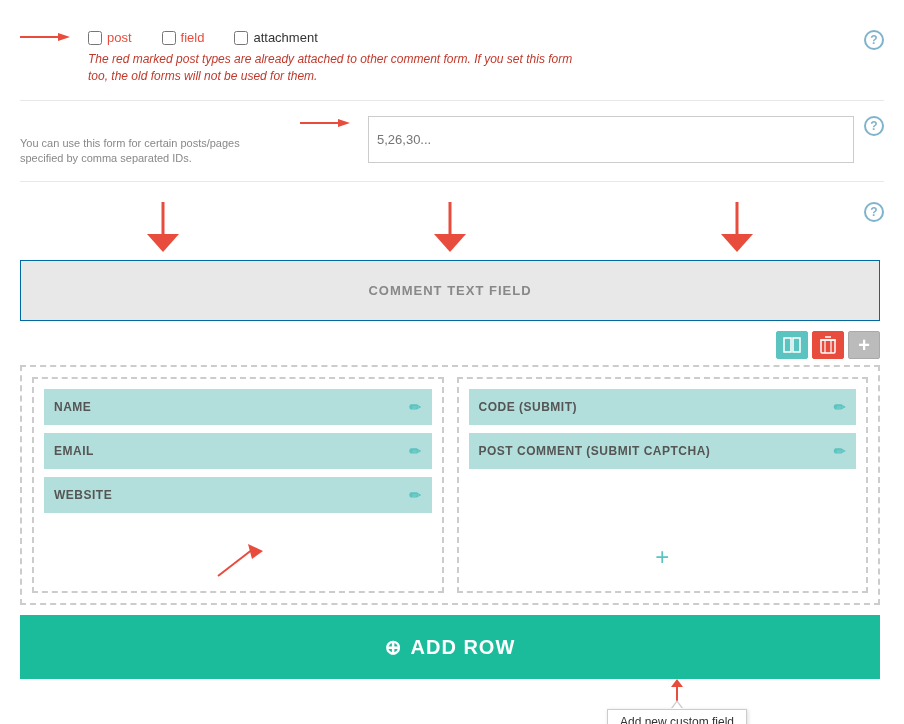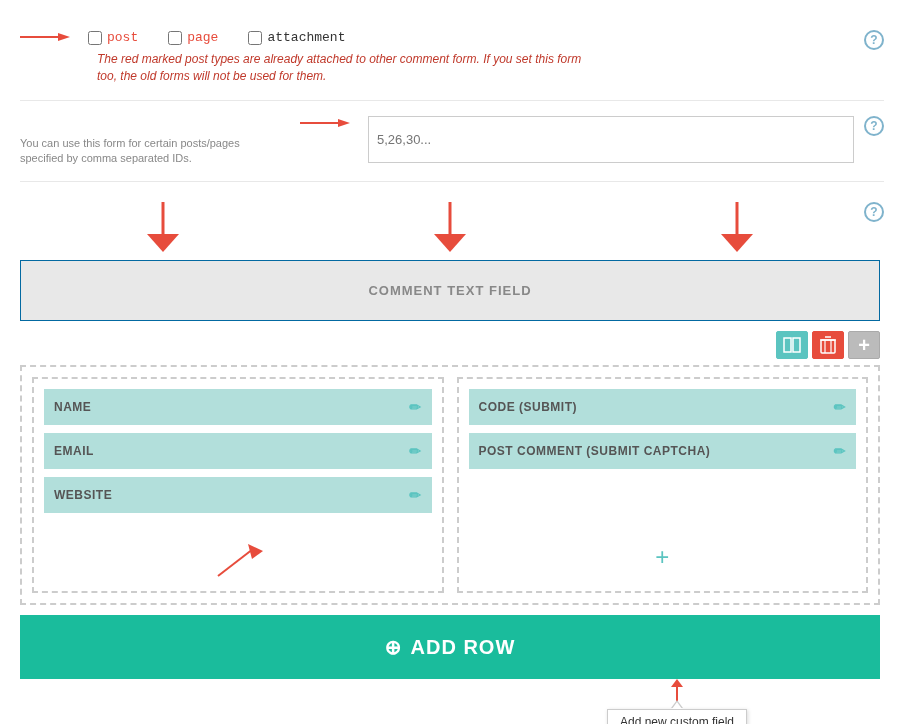--- a/index.html
+++ b/index.html
@@ -48,32 +48,30 @@
       align-items: center;
       gap: 5px;
     }
     .checkbox-item input[type="checkbox"] {
       width: 14px;
       height: 14px;
     }
     .checkbox-item label {
       font-size: 13px;
       color: #333;
-      font-family: Liberation Mono, monospace;
     }
     .checkbox-item label.red-label {
       color: #e74c3c;
     }
     .notice-text {
       font-size: 12px;
       color: #c0392b;
       font-style: italic;
       max-width: 500px;
       line-height: 1.4;
-      margin-left: 9px;
     }
     .red-arrow-horiz {
       display: flex;
       align-items: center;
       margin-right: 8px;
       flex-shrink: 0;
     }
     .red-arrow-horiz svg {
       display: block;
     }
@@ -301,21 +299,21 @@
       </svg>
     </div>
     <div class="section-content">
       <div class="checkboxes-row">
         <div class="checkbox-item">
           <input type="checkbox" id="cb-post" style="">
           <label for="cb-post" class="red-label">post</label>
         </div>
         <div class="checkbox-item">
           <input type="checkbox" id="cb-page" style="">
-          <label for="cb-page" class="red-label">page</label>
+          <label for="cb-page" class="red-label">field</label>
         </div>
         <div class="checkbox-item">
           <input type="checkbox" id="cb-attachment" style="">
           <label for="cb-attachment">attachment</label>
         </div>
       </div>
       <div class="notice-text">The red marked post types are already attached to other comment form. If you set this form too, the old forms will not be used for them.</div>
     </div>
     <div class="help-icon">?</div>
   </div>

